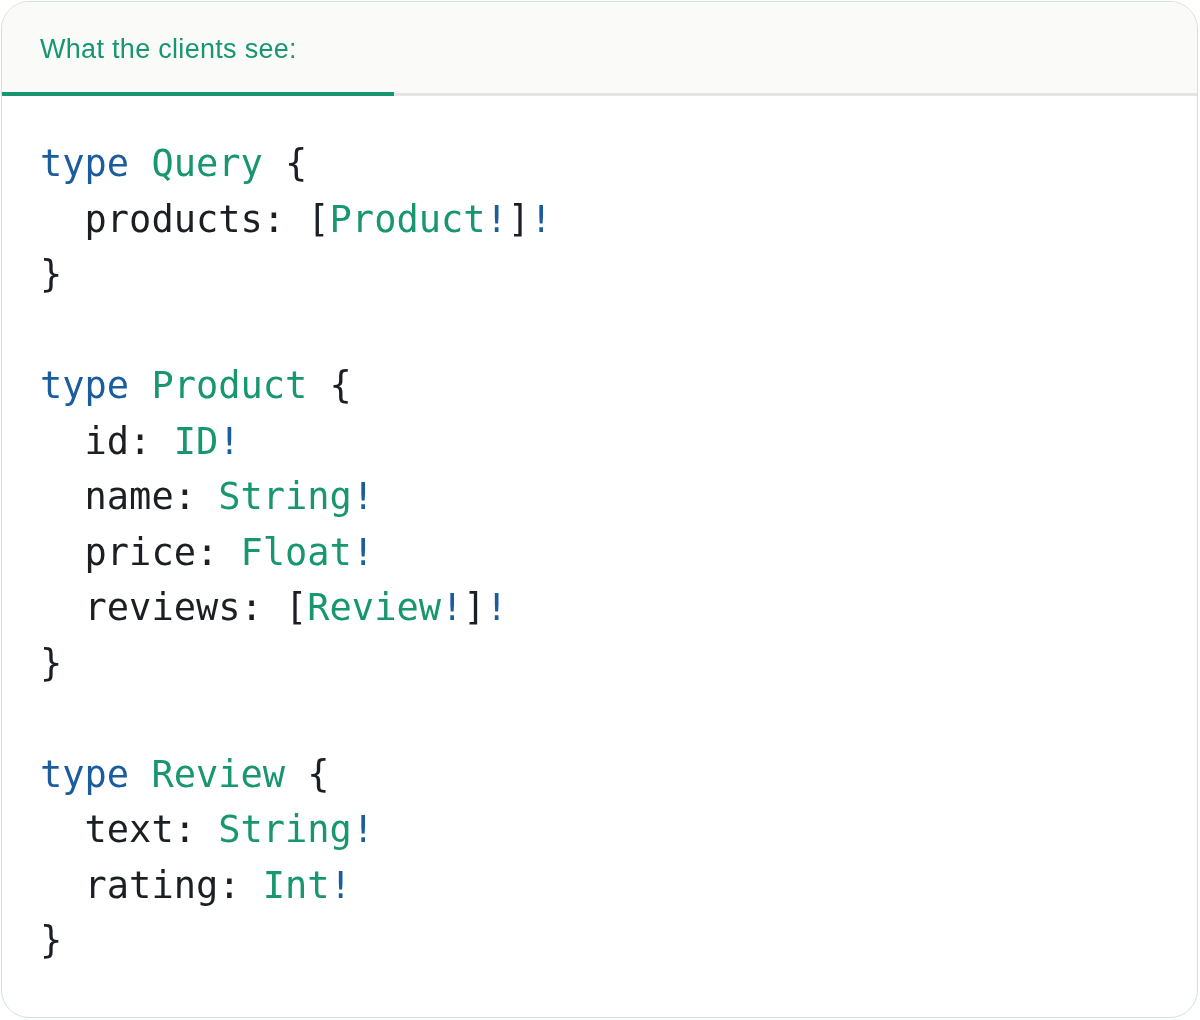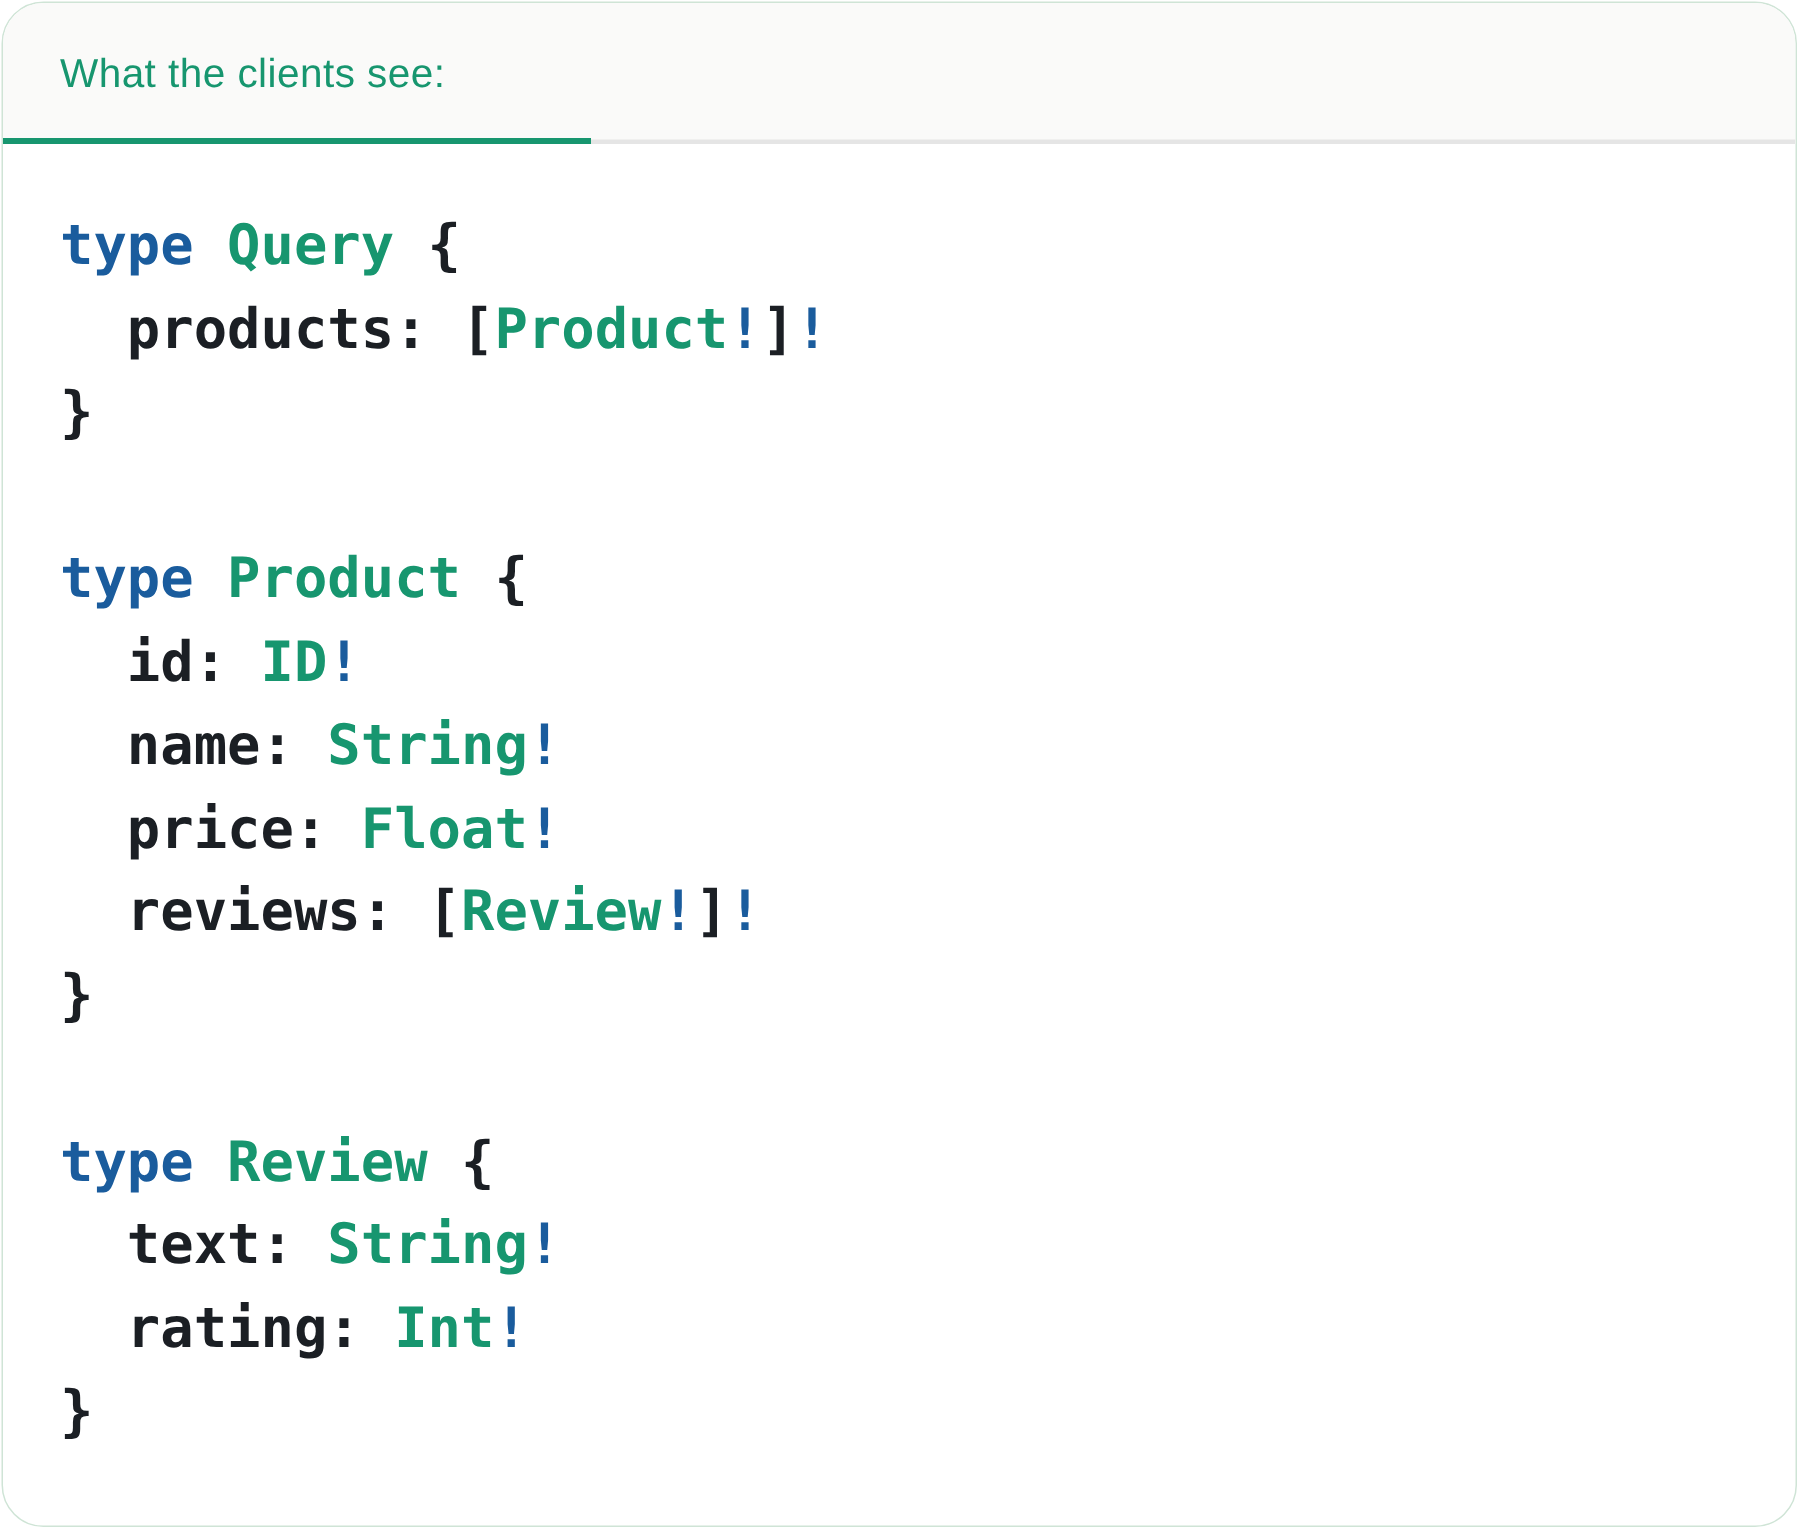--- a/index.html
+++ b/index.html
@@ -73,21 +73,21 @@
   .code {
     margin: 0;
     padding: 40px 20px 0 38px;
     font-family: "DejaVu Sans Mono", "Liberation Mono", monospace;
     font-size: 37px;
     font-weight: 400;
     line-height: 55.5px;
     color: var(--dark);
     white-space: pre;
   }
-  .code-line { min-height: 55.5px; font-weight: bold; }
+  .code-line { min-height: 55.5px; }
   .tok-kw   { color: var(--blue); }
   .tok-ty   { color: var(--teal); }
   .tok-bang { color: var(--blue); }
   .tok-p    { color: var(--dark); }
 </style>
 </head>
 <body>
 
 <div class="card">
   <div class="card-header">

